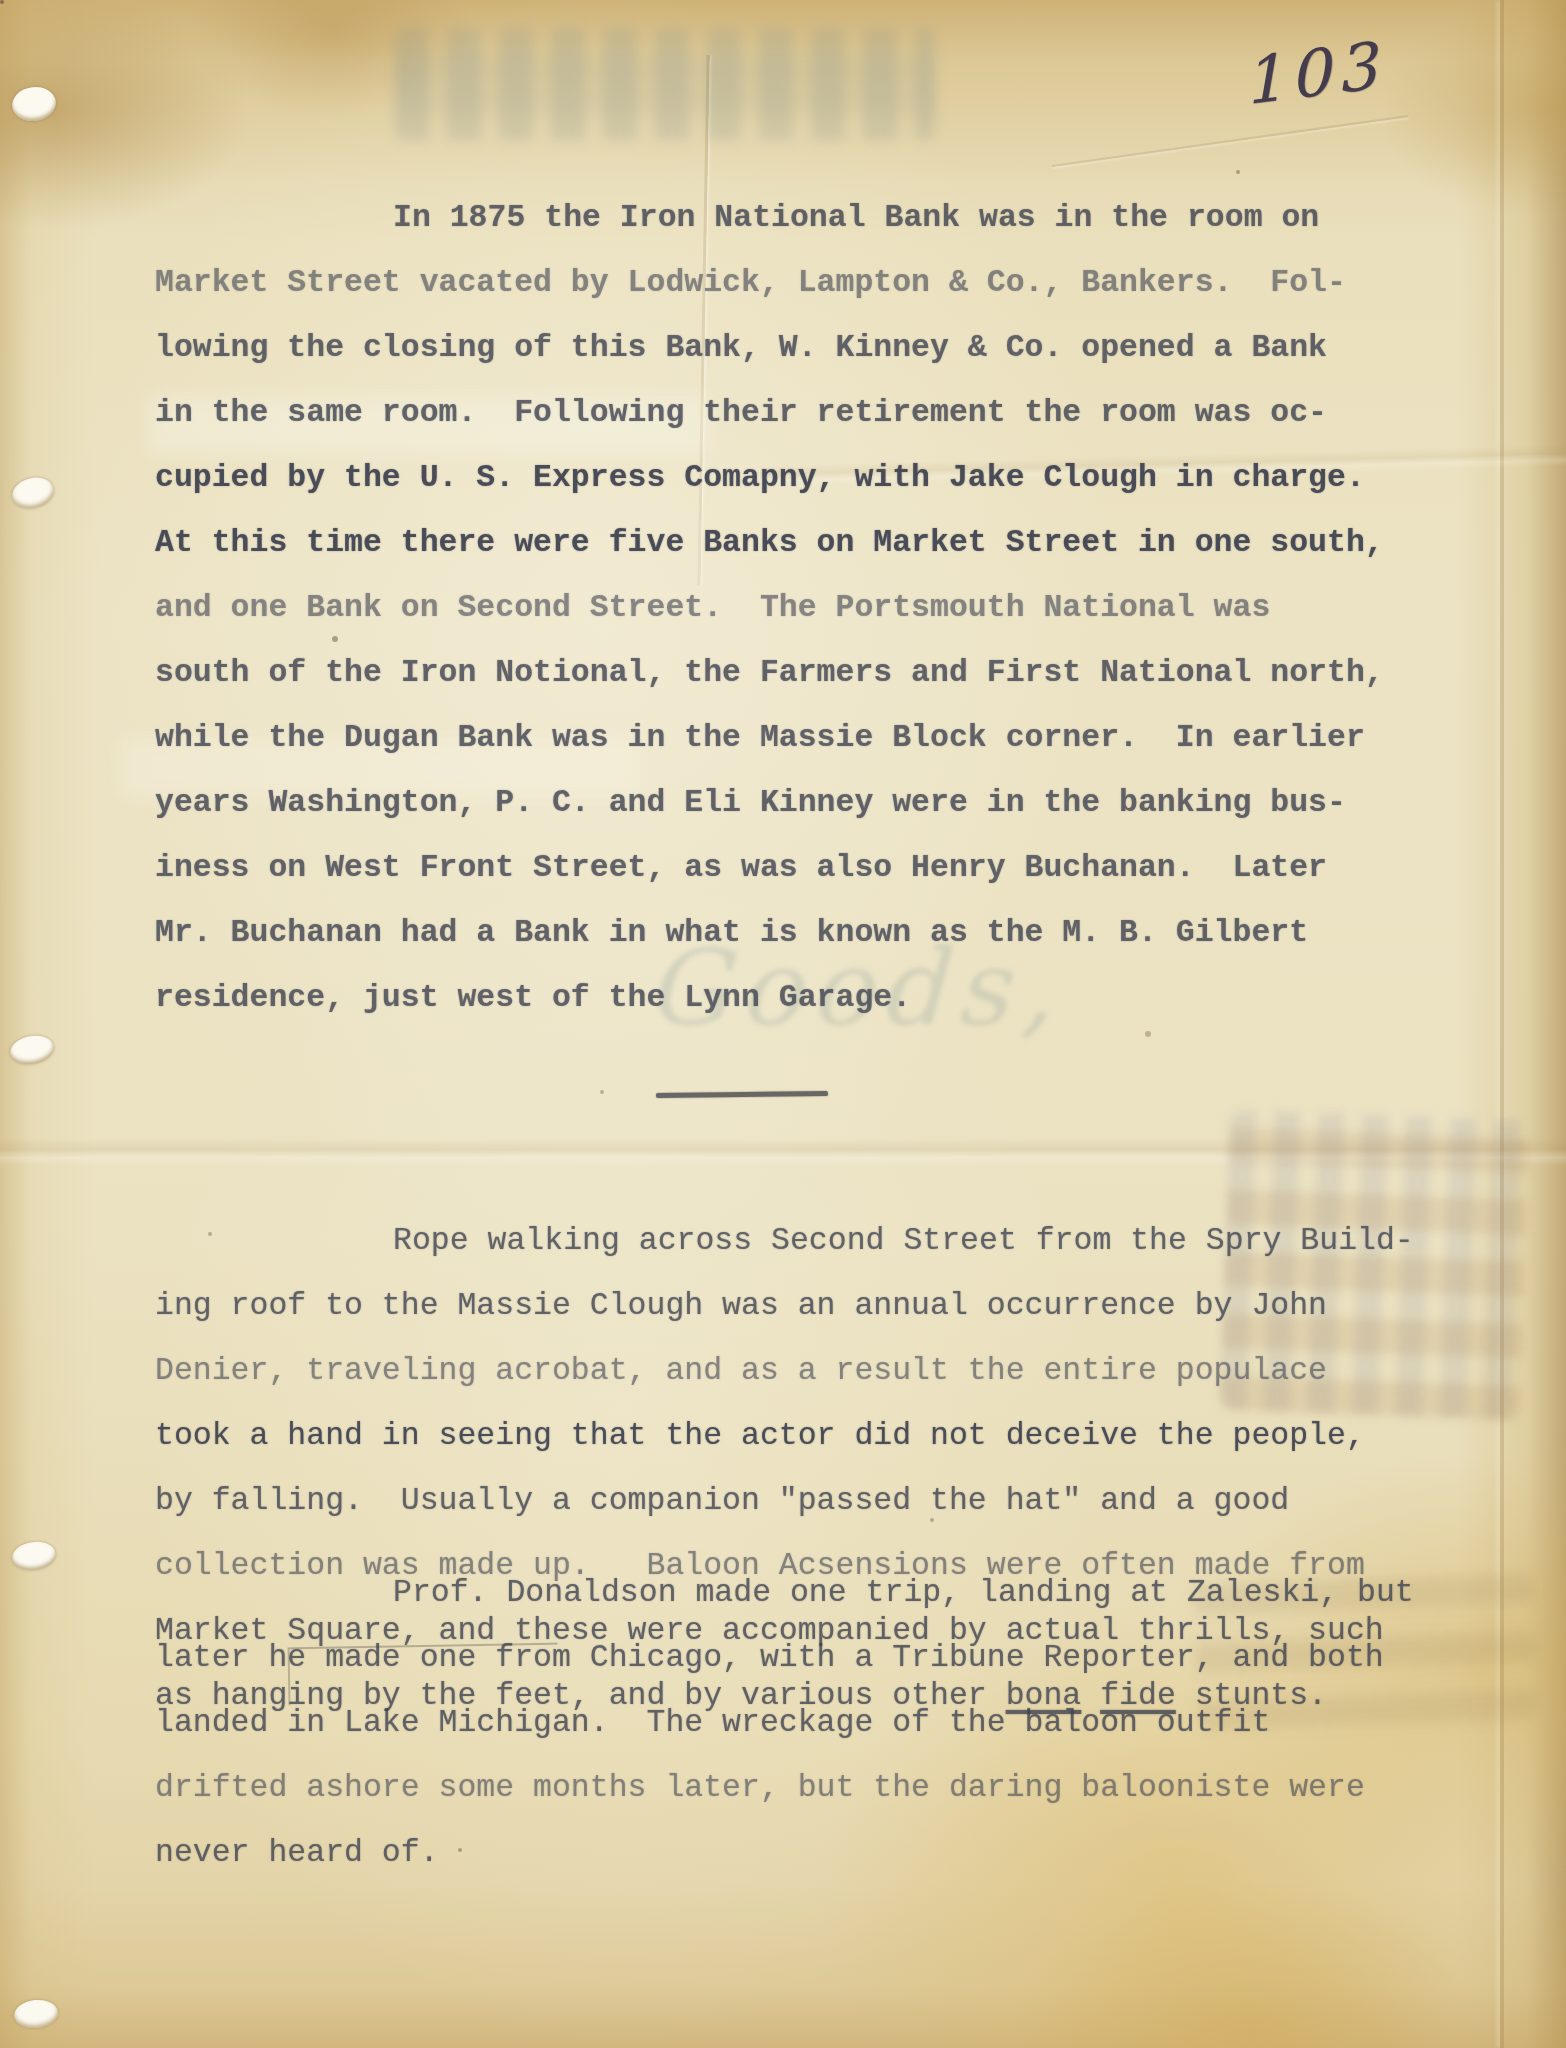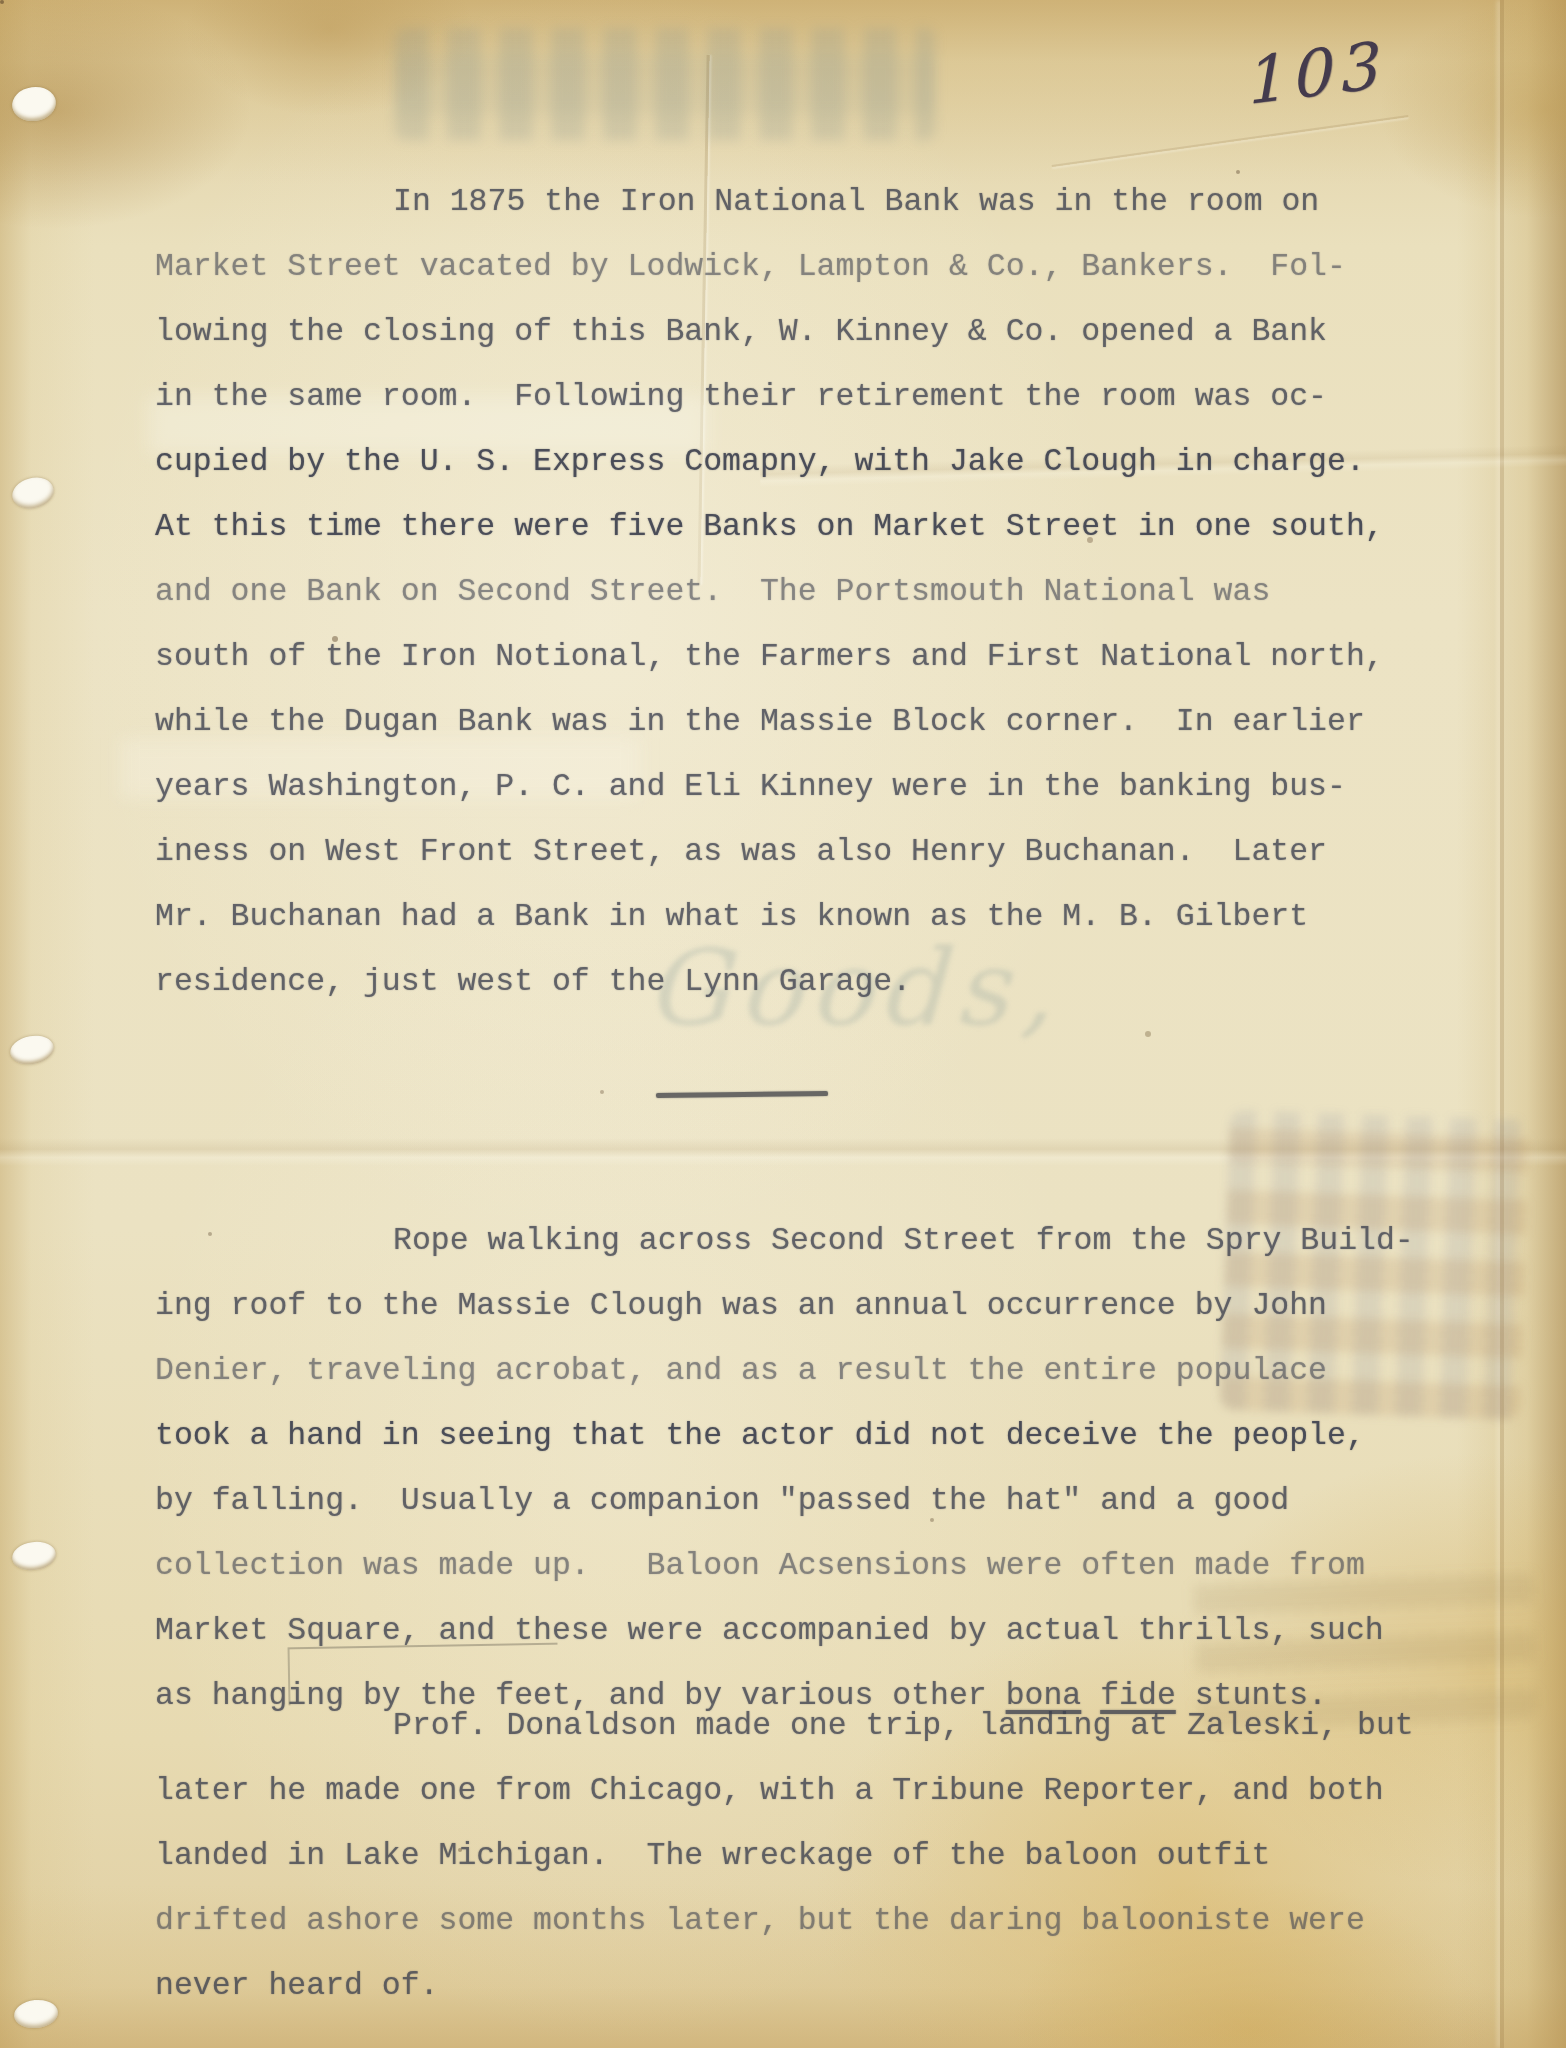--- a/index.html
+++ b/index.html
@@ -20,21 +20,21 @@
       linear-gradient(270deg, rgba(164,128,64,.58) 0, rgba(198,168,98,.30) 2.5%, rgba(0,0,0,0) 7%),
       linear-gradient(180deg, #dfcd9f 0%, #eae0bd 12%, #ece3c4 30%, #ebe2c2 60%, #e7dab1 85%, #dfcda0 100%);
   }
   
   .para{position:absolute;left:155px;width:1300px;
     font-family:"Liberation Mono","DejaVu Sans Mono",monospace;
     font-size:31.5px;line-height:65px;color:rgba(60,64,77,.85);
     text-shadow:0 0 1.6px rgba(66,70,84,.55);}
   .tl{white-space:pre;opacity:.86;}
   .ind{padding-left:238px;}
-  .p1{top:169px;}.p2{top:1208px;}.p3{top:1693px;}
+  .p1{top:185px;font-weight:bold;}.p2{top:1208px;}.p3{top:1560px;}
   .p1 .tl:nth-child(5),.p1 .tl:nth-child(6),.p2 .tl:nth-child(4){opacity:1;}
   .p1 .tl:nth-child(7),.p1 .tl:nth-child(2),.p2 .tl:nth-child(3),
   .p2 .tl:nth-child(6),.p3 .tl:nth-child(4){opacity:.64;}
   .u{text-decoration:underline;text-decoration-thickness:3.5px;text-underline-offset:6px;}
   .rule{position:absolute;left:656px;top:1092px;width:172px;height:5px;
     background:rgba(52,54,63,.72);box-shadow:0 0 1.5px rgba(52,54,63,.6);
     transform:rotate(-.6deg);border-radius:2px;}
   
   .pagenum{position:absolute;left:1248px;top:36px;
     font-family:"DejaVu Serif","Liberation Serif",serif;font-style:italic;

